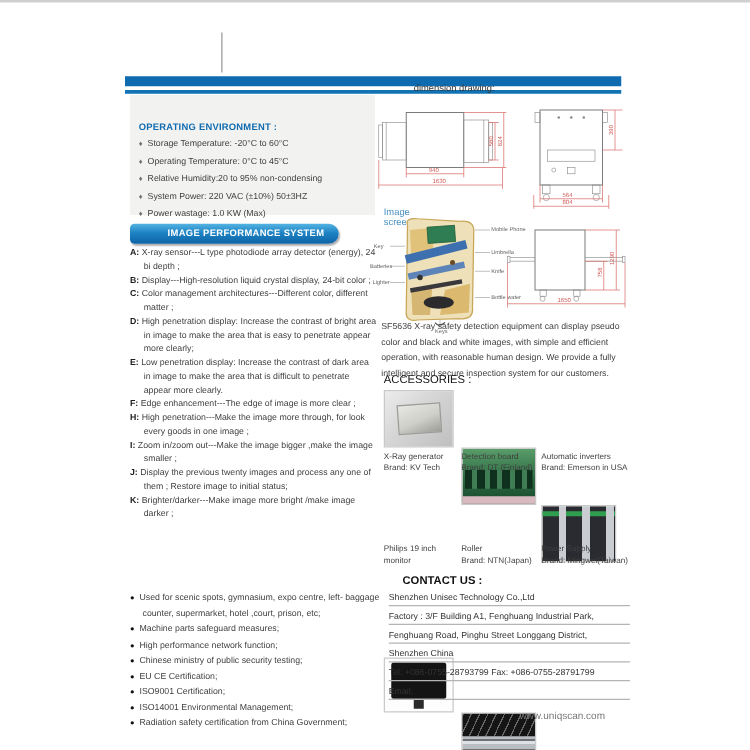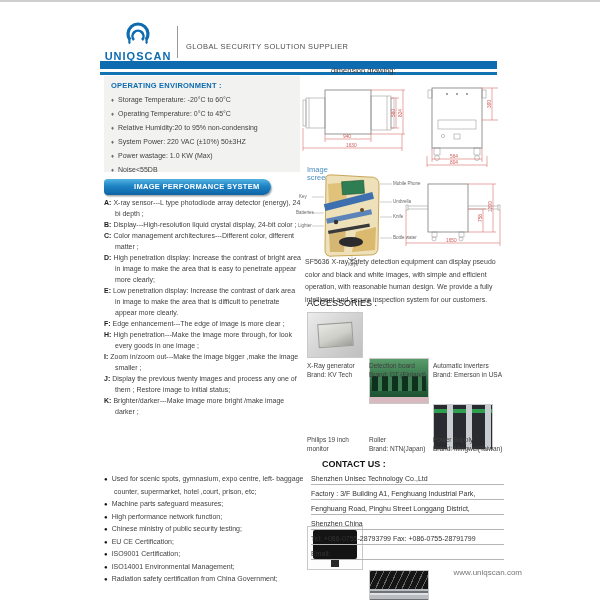--- a/index.html
+++ b/index.html
@@ -9,21 +9,21 @@
 
   
   .logo{position:absolute;left:103px;top:18px;width:70px;text-align:center;}
   .brand{font-size:11px;font-weight:bold;color:#0e6bb0;letter-spacing:1px;margin-top:1px;}
   .hdr-div{position:absolute;left:177px;top:26px;width:1px;height:32px;background:#9a9a9a;}
   .tagline{position:absolute;left:186px;top:42px;font-size:7.5px;color:#4f4f4f;letter-spacing:.4px;}
   .bluebar{position:absolute;left:100px;top:61px;width:397px;height:8px;background:#0e6bb0;}
   .bluebar2{position:absolute;left:100px;top:72px;width:397px;height:2.5px;background:#1273b4;}
 
   
-  .oe-box{position:absolute;left:104px;top:76px;width:196px;height:96px;background:#f2f2f1;box-sizing:border-box;padding:5px 7px;}
+  .oe-box{position:absolute;left:104px;top:76px;width:196px;height:96px;background:#f2f2f1;box-sizing:border-box;padding:21px 7px;}
   .oe-title{font-size:7.5px;font-weight:bold;color:#0e6bb0;margin-bottom:3px;letter-spacing:.2px;}
   .oe-item{font-size:7px;line-height:13px;color:#3f3f3f;white-space:nowrap;}
   .diamond{color:#6f6f6f;font-size:6px;margin-right:4px;}
   .badge{position:absolute;left:104px;color:#fff;font-size:7.5px;font-weight:bold;letter-spacing:.3px;
          padding:3px 11px 4px;border-radius:5px 11px 11px 5px;
          background:linear-gradient(#54b3e2 0%,#1e83c4 45%,#0d63a5 100%);
          box-shadow:1px 1.5px 1.5px rgba(0,0,0,.35);}
   .b-ips{top:179px;padding-left:30px;}
   .b-app{top:452px;}
   .ips-list{position:absolute;left:104px;top:197px;width:198px;}
@@ -41,21 +41,21 @@
   .red{stroke:#d9706d;stroke-width:.6;fill:none;}
   .redtxt{fill:#cf5a57;font-size:4.8px;font-family:"Liberation Sans",sans-serif;}
   .imgscr{position:absolute;left:307px;top:166px;font-size:7.5px;color:#4a90c4;line-height:8px;}
   .baglabel{position:absolute;font-size:4.5px;color:#666;white-space:nowrap;}
   .desc{position:absolute;left:305px;top:256px;width:200px;font-size:7px;line-height:12.6px;color:#3f3f3f;}
   .h-acc{position:absolute;left:307px;top:298px;font-size:9px;font-weight:normal;color:#111;}
   .card-img{position:absolute;box-sizing:border-box;border:1px solid #c9c9c9;background:#fff;}
   .card-cap{position:absolute;font-size:6.5px;line-height:9px;color:#3f3f3f;}
   .h-contact{position:absolute;left:322px;top:459px;font-size:9px;font-weight:bold;color:#111;}
   .c-line{position:absolute;left:311px;width:193px;font-size:7px;color:#333;border-bottom:1px solid #b5b5b5;padding-bottom:2px;white-space:nowrap;}
-  .website{position:absolute;left:348px;top:568px;width:174px;text-align:right;font-size:8px;color:#777;}
+  .website{position:absolute;left:310px;top:568px;width:174px;text-align:right;font-size:8px;color:#777;}
 
   
   .t-gen{background:linear-gradient(135deg,#ececec 0%,#d7d7d7 40%,#bfbfbf 100%);position:relative;}
   .t-gen::after{content:"";position:absolute;left:18%;top:22%;width:62%;height:50%;
     background:linear-gradient(160deg,#e7e7e3 0%,#cfcfc9 55%,#9c9c98 100%);border:1px solid #9b9b97;transform:rotate(-4deg);}
   .t-board{background:linear-gradient(#5a9c6a 0%,#2c6b42 55%,#17472b 100%);position:relative;}
   .t-board::after{content:"";position:absolute;left:4%;top:38%;width:92%;height:34%;
     background:repeating-linear-gradient(90deg,#10301e 0 6px,#3f7d55 6px 10px);}
   .t-board::before{content:"";position:absolute;left:0;bottom:0;width:100%;height:14%;background:#d8b9c0;}
   .t-inv{background:repeating-linear-gradient(90deg,#2a2b30 0 13px,#c9ccd1 13px 19px);position:relative;}
@@ -67,30 +67,21 @@
   .t-rol{background:repeating-linear-gradient(#b9bcc0 0 4px,#6e7276 4px 6px,#dfe2e5 6px 8px);position:relative;}
   .t-rol::after{content:"";position:absolute;left:0;top:0;width:100%;height:42%;
     background:#151515 repeating-linear-gradient(115deg,rgba(255,255,255,.35) 0 1px,transparent 1px 6px);}
 </style>
 </head>
 <body>
 
 <div class="page">
   <div class="topline"></div>
 
-  <div class="logo">
-    <svg width="34" height="27" viewBox="0 0 34 27">
-      <path d="M9 22 A10 10 0 1 1 25 22" fill="none" stroke="#0e6bb0" stroke-width="3.2"></path>
-      <path d="M13 22 A5.5 5.5 0 1 1 21 22" fill="none" stroke="#0e6bb0" stroke-width="2.6"></path>
-      <path d="M9 22 q-1.5 2 0 3.5 M25 22 q1.5 2 0 3.5" fill="none" stroke="#0e6bb0" stroke-width="2"></path>
-    </svg>
-    <div class="brand">UNIQSCAN</div>
-  </div>
   <div class="hdr-div"></div>
-  <div class="tagline">GLOBAL SECURITY SOLUTION SUPPLIER</div>
   <div class="bluebar"></div>
   <div class="bluebar2"></div>
 
   <div class="oe-box">
     <div class="oe-title">OPERATING ENVIRONMENT :</div>
     <div class="oe-item"><span class="diamond">♦</span><span>Storage Temperature: -20°C to 60°C</span></div>
     <div class="oe-item"><span class="diamond">♦</span><span>Operating Temperature: 0°C to 45°C</span></div>
     <div class="oe-item"><span class="diamond">♦</span><span>Relative Humidity:20 to 95% non-condensing</span></div>
     <div class="oe-item"><span class="diamond">♦</span><span>System Power: 220 VAC (±10%) 50±3HZ</span></div>
     <div class="oe-item"><span class="diamond">♦</span><span>Power wastage: 1.0 KW (Max)</span></div>

